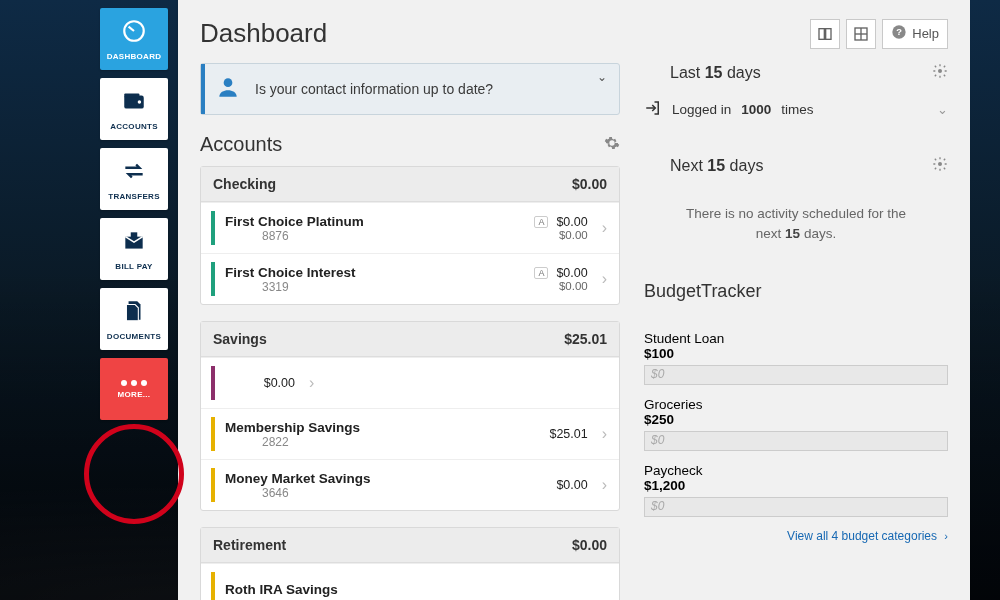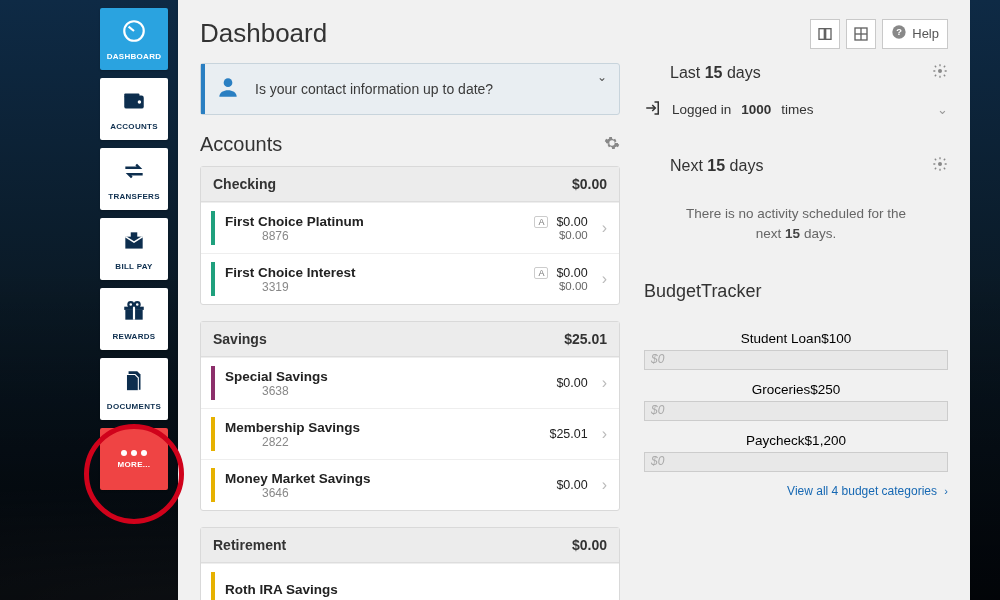--- a/index.html
+++ b/index.html
@@ -170,22 +170,22 @@
     font-size:13.5px; color:#333;
     padding:6px 0;
   }
   .login-row .chev-r2 { margin-left:auto; color:#999; font-size:13px; }
   .right-spacer { height:30px; }
   .no-activity { font-size:13.5px; color:#666; text-align:center; padding:18px 0 8px; line-height:1.5; }
   .no-activity b { color:#444; }
 
   .bt-title { font-size:18px; color:#333; margin:28px 0 29px; font-weight:400;}
   .bt-item { margin-bottom:12px; }
-  .bt-line { display:flex; justify-content:center; font-size:13.5px; margin-bottom:4px; }
-  .bt-line .amt { font-weight:400; }
+  .bt-line { display:flex; justify-content:flex-end; font-size:13.5px; margin-bottom:4px;flex-direction:column; }
+  .bt-line .amt { font-weight:700; }
   .bt-bar {
     height:20px; border:1px solid #ccc; background:#e8e8e8; color:#aaa;
     font-size:12px; padding:1px 6px; font-style:italic;
   }
   .viewall {
     text-align:right; font-size:12px; color:#1668b3; font-weight:400;
     cursor:pointer;
   }
   .viewall .chev-r { font-size:11px; margin-left:4px; }
 </style>
@@ -227,32 +227,20 @@
           <rect x="4" y="8" width="16" height="11"></rect>
           <path d="M4 8l8 5 8-5" fill="none" stroke="#fff" stroke-width="1.5"></path>
           <rect x="9" y="4" width="6" height="5" fill="#0d2e4e"></rect>
         </svg>
     </span>
     <span class="tile-label">BILL PAY</span>
   </div>
   <div class="nav-tile">
     <span>
       <svg viewBox="0 0 24 24" fill="#0d2e4e">
-          <rect x="4" y="11" width="16" height="9"></rect>
-          <rect x="3" y="8" width="18" height="3"></rect>
-          <rect x="11" y="8" width="2" height="12" fill="#fff"></rect>
-          <circle cx="9" cy="6" r="2.2" fill="none" stroke="#0d2e4e" stroke-width="2"></circle>
-          <circle cx="15" cy="6" r="2.2" fill="none" stroke="#0d2e4e" stroke-width="2"></circle>
-        </svg>
-    </span>
-    <span class="tile-label">REWARDS</span>
-  </div>
-  <div class="nav-tile">
-    <span>
-      <svg viewBox="0 0 24 24" fill="#0d2e4e">
           <path d="M7 3h8l3 3v14H7z"></path>
           <path d="M5 6h8l3 3v12H5z" fill="#0d2e4e" stroke="#fff" stroke-width="1"></path>
         </svg>
     </span>
     <span class="tile-label">DOCUMENTS</span>
   </div>
   <div class="nav-tile more">
     <span class="three-dots">
         <span></span>
         <span></span>
@@ -354,24 +342,20 @@
         </div>
       </div>
 
       <div class="acct-group">
         <div class="group-head">
           <span>Savings</span>
           <span>$25.01</span>
         </div>
         <div class="acct-row">
           <div class="color-strip" style="background:#8c2f6b"></div>
-          <div class="acct-info">
-            <div class="acct-name">Special Savings</div>
-            <div class="acct-num">3638</div>
-          </div>
           <div class="acct-amounts">
             <div class="amt-line">
                 <span>$0.00</span>
               </div>
           </div>
           <span class="chev-r">›</span>
         </div>
         <div class="acct-row">
           <div class="color-strip" style="background:#e6b100"></div>
           <div class="acct-info">

